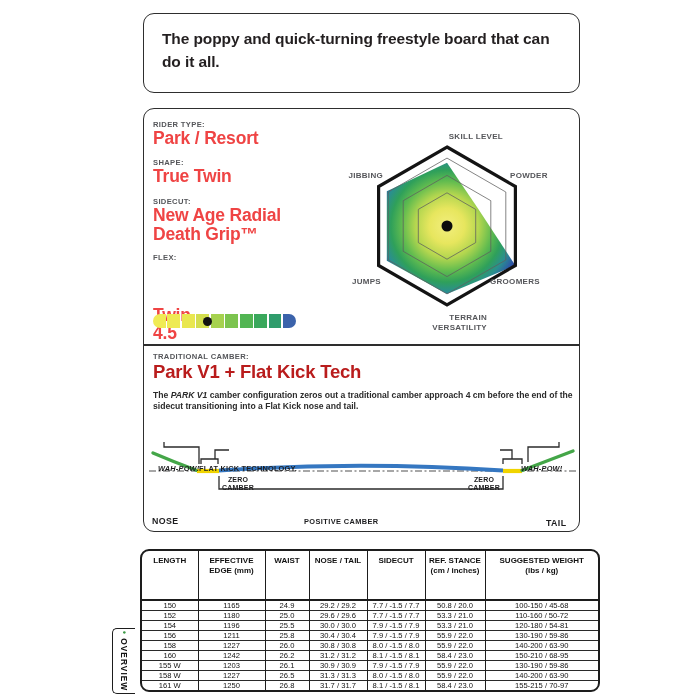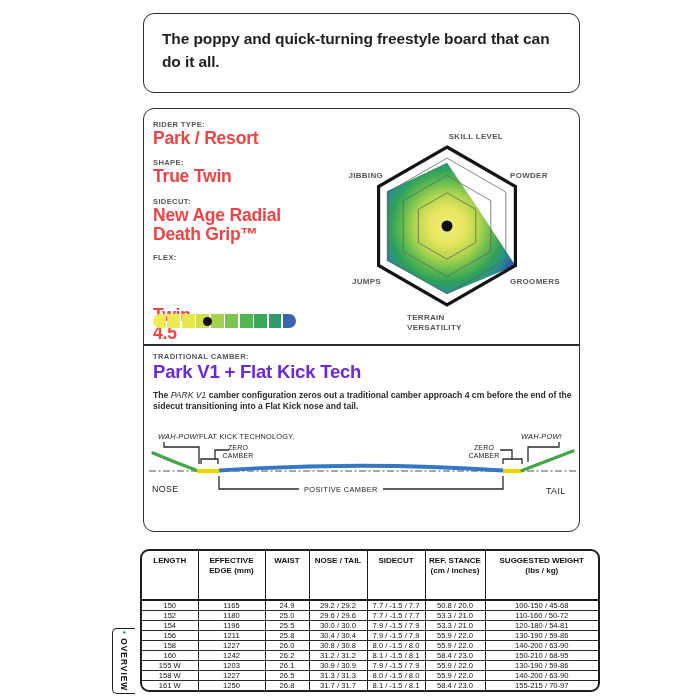--- a/index.html
+++ b/index.html
@@ -19,24 +19,24 @@
   
   .flexbar{position:absolute;left:9px;top:205px;width:143px;height:14px;display:flex;gap:1.6px;}
   .flexbar .seg{flex:1;}
   .flexbar .seg:first-child{border-radius:7px 0 0 7px;}
   .flexbar .seg:last-child{border-radius:0 7px 7px 0;}
   .flex-dot{position:absolute;top:208px;width:9px;height:9px;border-radius:50%;}
   
   .axis-label{position:absolute;font-size:8px;font-weight:700;color:#55565a;letter-spacing:.3px;line-height:9.5px;}
   
   .camber-label{position:absolute;left:9px;top:243px;font-size:7.6px;font-weight:700;color:#55565a;letter-spacing:.35px;}
-  .camber-title{position:absolute;left:9px;top:252px;font-size:18.5px;font-weight:700;letter-spacing:-.2px;color:#6d28d9;}
+  .camber-title{position:absolute;left:9px;top:252px;font-size:18.5px;font-weight:700;letter-spacing:-.2px;color:#b91c1c;}
   .camber-para{position:absolute;left:9px;top:281px;width:420px;font-size:8.6px;font-weight:600;line-height:11px;color:#2b2b2b;}
-  .camber-para .em{font-style:italic;font-weight:400;}
-  .diag-label{position:absolute;font-size:7.4px;font-weight:400;color:#1c1c1e;letter-spacing:.2px;}
+  .camber-para .em{font-style:italic;font-weight:700;}
+  .diag-label{position:absolute;font-size:7.4px;font-weight:700;color:#1c1c1e;letter-spacing:.2px;margin-top:32px;}
   .italic{font-style:italic;}
   .zc{width:46px;text-align:center;line-height:7.6px;font-size:7px;}
   .pc-label{background:#fff;padding:0 5px;letter-spacing:.4px;}
   .endcap{font-size:8.8px;letter-spacing:.4px;}
   
   .table-wrap{position:absolute;left:140px;top:549px;width:456px;border:2px solid #1d1d1d;
               border-radius:9px;overflow:hidden;background:#fff;}
   table{border-collapse:collapse;width:100%;table-layout:fixed;border-radius:11px;}
   th{border-right:1.5px solid #1d1d1d;border-bottom:2px solid #1d1d1d;height:42px;
      vertical-align:top;padding-top:5px;font-size:8px;line-height:9.5px;color:#111;}
@@ -109,22 +109,22 @@
         <polygon points="113.0,36.8 143.8,82.2 181.4,139.5 113.0,167.9 52.8,134.8 52.8,65.2" fill="url(#rg)"></polygon>
         <polygon points="113.0,66.8 141.7,83.4 141.7,116.6 113.0,133.2 84.3,116.6 84.3,83.4" fill="none" stroke="#5e5e5e" stroke-width="0.9" opacity="0.85"></polygon>
         <polygon points="113.0,49.4 156.8,74.7 156.8,125.3 113.0,150.6 69.2,125.3 69.2,74.7" fill="none" stroke="#5e5e5e" stroke-width="0.9" opacity="0.85"></polygon>
         <polygon points="113.0,32.1 171.8,66.0 171.8,134.0 113.0,167.9 54.2,134.0 54.2,66.0" fill="none" stroke="#5e5e5e" stroke-width="0.9" opacity="0.85"></polygon>
         <polygon points="113.0,21.0 181.4,60.5 181.4,139.5 113.0,179.0 44.6,139.5 44.6,60.5" fill="none" stroke="#141414" stroke-width="3.2"></polygon>
         <circle cx="113" cy="100" r="5.5" fill="#0d0d0d"></circle>
       </svg>
 
     <div class="axis-label" style="left:247px;top:23px;width:112px;text-align:right;">SKILL LEVEL</div>
     <div class="axis-label" style="left:366px;top:62px;">POWDER</div>
-    <div class="axis-label" style="left:366px;top:168px;text-align:center;">GROOMERS</div>
-    <div class="axis-label" style="left:263px;top:204px;width:80px;text-align:left;">TERRAIN VERSATILITY</div>
+    <div class="axis-label" style="left:346px;top:168px;text-align:center;">GROOMERS</div>
+    <div class="axis-label" style="left:263px;top:204px;width:80px;text-align:right;">TERRAIN VERSATILITY</div>
     <div class="axis-label" style="left:187px;top:168px;width:50px;text-align:right;">JUMPS</div>
     <div class="axis-label" style="left:187px;top:62px;width:52px;text-align:right;">JIBBING</div>
 
     <div class="divider"></div>
 
     <div class="camber-label">TRADITIONAL CAMBER:</div>
     <div class="camber-title">Park V1 + Flat Kick Tech</div>
     <div class="camber-para">
       <span>The </span><span class="em">PARK V1</span><span> camber configuration zeros out a traditional camber approach 4 cm before the end of the sidecut transitioning into a Flat Kick nose and tail.</span>
     </div>

